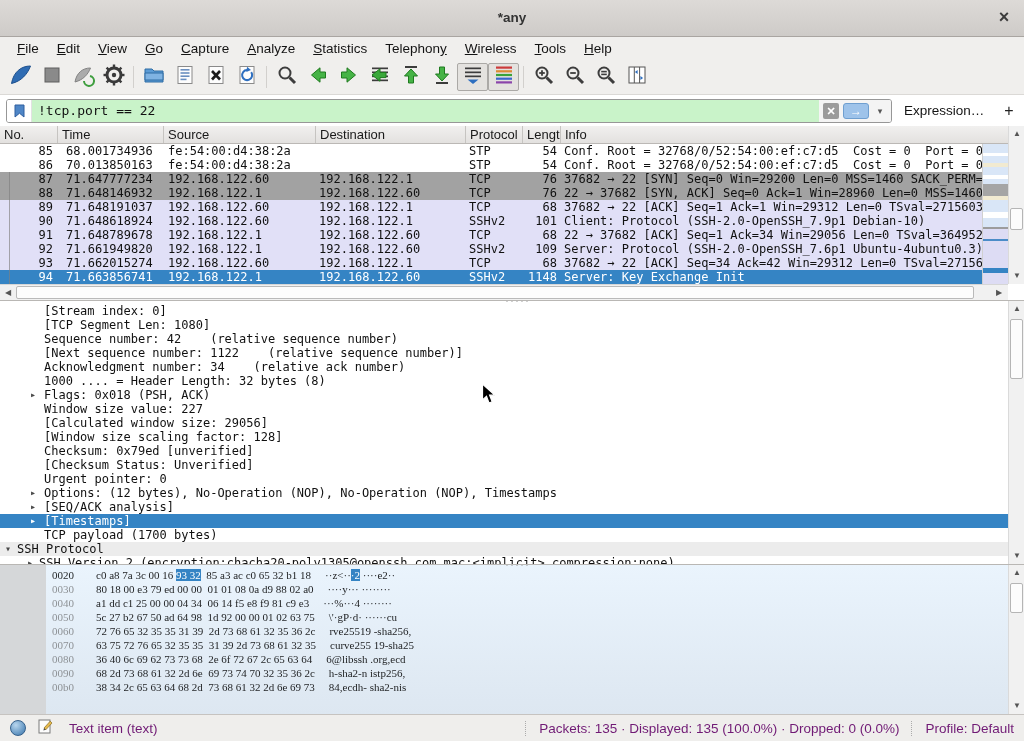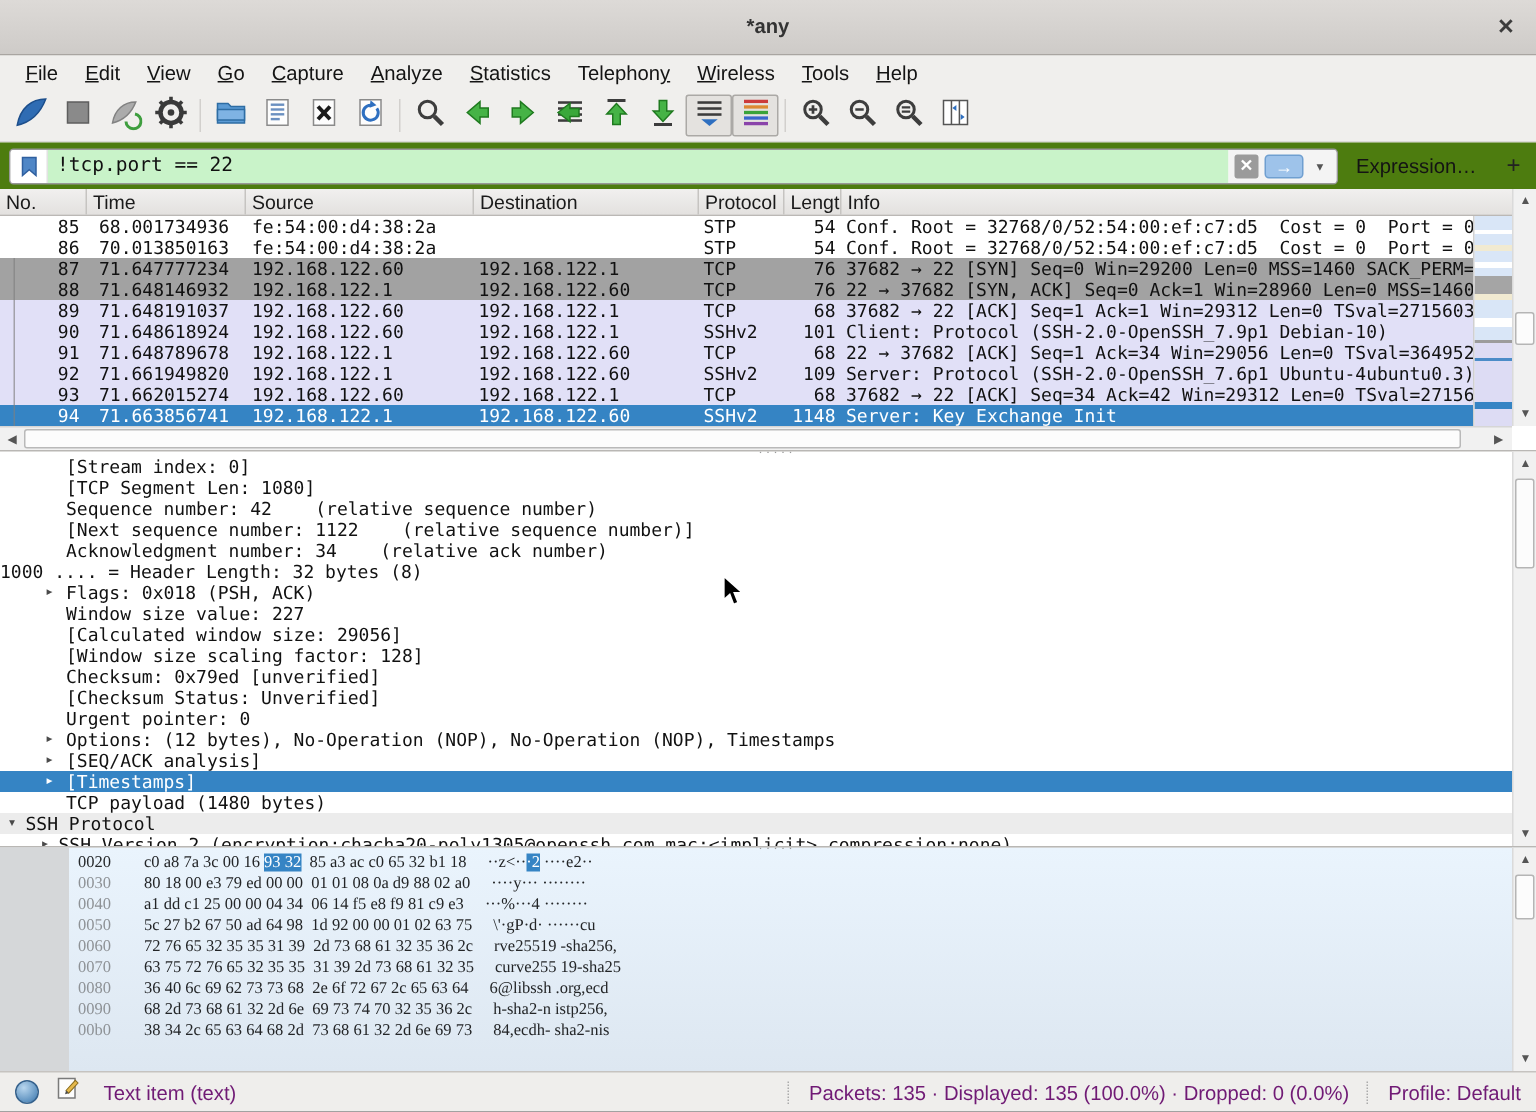--- a/index.html
+++ b/index.html
@@ -10,21 +10,21 @@
   .close-btn{position:absolute;right:9px;top:7px;width:22px;height:22px;text-align:center;line-height:21px;font-size:18px;font-weight:bold;color:#3c3c3c;cursor:default;}
   
   .menubar{position:absolute;top:37px;left:0;right:0;height:23px;background:#f0efed;display:flex;align-items:center;padding-left:8px;}
   .menu-item{padding:1px 9px;font-size:13.5px;color:#141414;}
   
   .toolbar{position:absolute;top:60px;left:0;right:0;height:34px;background:#f0efed;display:flex;align-items:center;padding-left:5px;border-bottom:1px solid #dbd9d6;}
   .tb-btn{width:31px;height:28px;display:flex;align-items:center;justify-content:center;flex:none;}
   .tb-btn.pressed{background:#e4e2df;border:1px solid #abA9a6;border-radius:2px;width:29px;height:26px;}
   .tb-sep{width:1px;height:22px;background:#d2d0cd;margin:0 4px;flex:none;}
   
-  .filterbar{position:absolute;top:95px;left:0;right:0;height:31px;background:#4d7c0f;display:flex;align-items:center;padding:0 6px;border-bottom:1px solid #c7c4c1;}
+  .filterbar{position:absolute;top:95px;left:0;right:0;height:31px;background:#ffffff;display:flex;align-items:center;padding:0 6px;border-bottom:1px solid #c7c4c1;}
   .filter-input{width:884px;height:22px;background:#fff;border:1px solid #979797;border-radius:3px;display:flex;align-items:center;overflow:hidden;flex:none;}
   .f-bookmark{width:24px;height:100%;background:#fff;display:flex;align-items:center;justify-content:center;flex:none;border-right:1px solid #e2e2e2;}
   .filter-green{flex:1;height:100%;background:#c9f3c9;display:flex;align-items:center;padding-left:6px;font-family:"DejaVu Sans Mono",monospace;font-size:13px;color:#111;}
   .f-controls{height:100%;background:#f4f4f4;display:flex;align-items:center;padding:0 4px;gap:4px;}
   .f-clear{width:16px;height:16px;background:#9b9b9b;border-radius:2px;color:#fff;font-size:11px;font-weight:bold;text-align:center;line-height:16px;}
   .f-apply{width:26px;height:16px;background:#9ec3ea;border:1px solid #6f9fd0;border-radius:3px;color:#fff;text-align:center;line-height:14px;font-size:12px;font-weight:bold;box-sizing:border-box;}
   .f-drop{width:14px;text-align:center;font-size:9px;color:#555;}
   .expr-label{margin-left:12px;font-size:13.5px;color:#141414;}
   .fb-sep{width:1px;height:16px;background:#cfcdca;margin:0 10px;}
   .fb-plus{font-size:16px;color:#222;margin-right:6px;width:20px;text-align:center;}
@@ -338,32 +338,32 @@
   </div>
 
   <div class="details">
     <div class="splitter-dots" style="top:-2px;">·····</div>
     <div class="details-lines">
         <div class="dt-line"><span class="dt-text" style="padding-left: 44px;">[Stream index: 0]</span></div>
         <div class="dt-line"><span class="dt-text" style="padding-left: 44px;">[TCP Segment Len: 1080]</span></div>
         <div class="dt-line"><span class="dt-text" style="padding-left: 44px;">Sequence number: 42    (relative sequence number)</span></div>
         <div class="dt-line"><span class="dt-text" style="padding-left: 44px;">[Next sequence number: 1122    (relative sequence number)]</span></div>
         <div class="dt-line"><span class="dt-text" style="padding-left: 44px;">Acknowledgment number: 34    (relative ack number)</span></div>
-        <div class="dt-line"><span class="dt-text" style="">1000 .... = Header Length: 32 bytes (8)</span></div>
+        <div class="dt-line"><span class="dt-text" style="padding-left: 44px;">1000 .... = Header Length: 32 bytes (8)</span></div>
         <div class="dt-line"><span class="dt-arrow" style="left: 30px;">▸</span><span class="dt-text" style="padding-left: 44px;">Flags: 0x018 (PSH, ACK)</span></div>
         <div class="dt-line"><span class="dt-text" style="padding-left: 44px;">Window size value: 227</span></div>
         <div class="dt-line"><span class="dt-text" style="padding-left: 44px;">[Calculated window size: 29056]</span></div>
         <div class="dt-line"><span class="dt-text" style="padding-left: 44px;">[Window size scaling factor: 128]</span></div>
         <div class="dt-line"><span class="dt-text" style="padding-left: 44px;">Checksum: 0x79ed [unverified]</span></div>
         <div class="dt-line"><span class="dt-text" style="padding-left: 44px;">[Checksum Status: Unverified]</span></div>
         <div class="dt-line"><span class="dt-text" style="padding-left: 44px;">Urgent pointer: 0</span></div>
         <div class="dt-line"><span class="dt-arrow" style="left: 30px;">▸</span><span class="dt-text" style="padding-left: 44px;">Options: (12 bytes), No-Operation (NOP), No-Operation (NOP), Timestamps</span></div>
         <div class="dt-line"><span class="dt-arrow" style="left: 30px;">▸</span><span class="dt-text" style="padding-left: 44px;">[SEQ/ACK analysis]</span></div>
         <div class="dt-line dt-sel"><span class="dt-arrow" style="left: 30px;">▸</span><span class="dt-text" style="padding-left: 44px; text-align: right;">[Timestamps]</span></div>
-        <div class="dt-line"><span class="dt-text" style="padding-left: 44px;">TCP payload (1480 bytes)</span></div>
+        <div class="dt-line"><span class="dt-text" style="padding-left: 44px;">TCP payload (1700 bytes)</span></div>
         <div class="dt-line dt-shade"><span class="dt-arrow" style="left: 5px;">▾</span><span class="dt-text" style="padding-left: 17px;">SSH Protocol</span></div>
         <div class="dt-line"><span class="dt-arrow" style="left: 27px;">▸</span><span class="dt-text" style="padding-left: 39px;">SSH Version 2 (encryption:chacha20-poly1305@openssh.com mac:&lt;implicit&gt; compression:none)</span></div>
       </div>
     <div class="vscroll" style="left:1008px;top:0;height:263px;">
       <span class="vs-arrow" style="top:0;">▲</span>
       <div class="vs-thumb" style="top:18px;height:60px;"></div>
       <span class="vs-arrow" style="top:247px;">▼</span>
     </div>
   </div>
 

